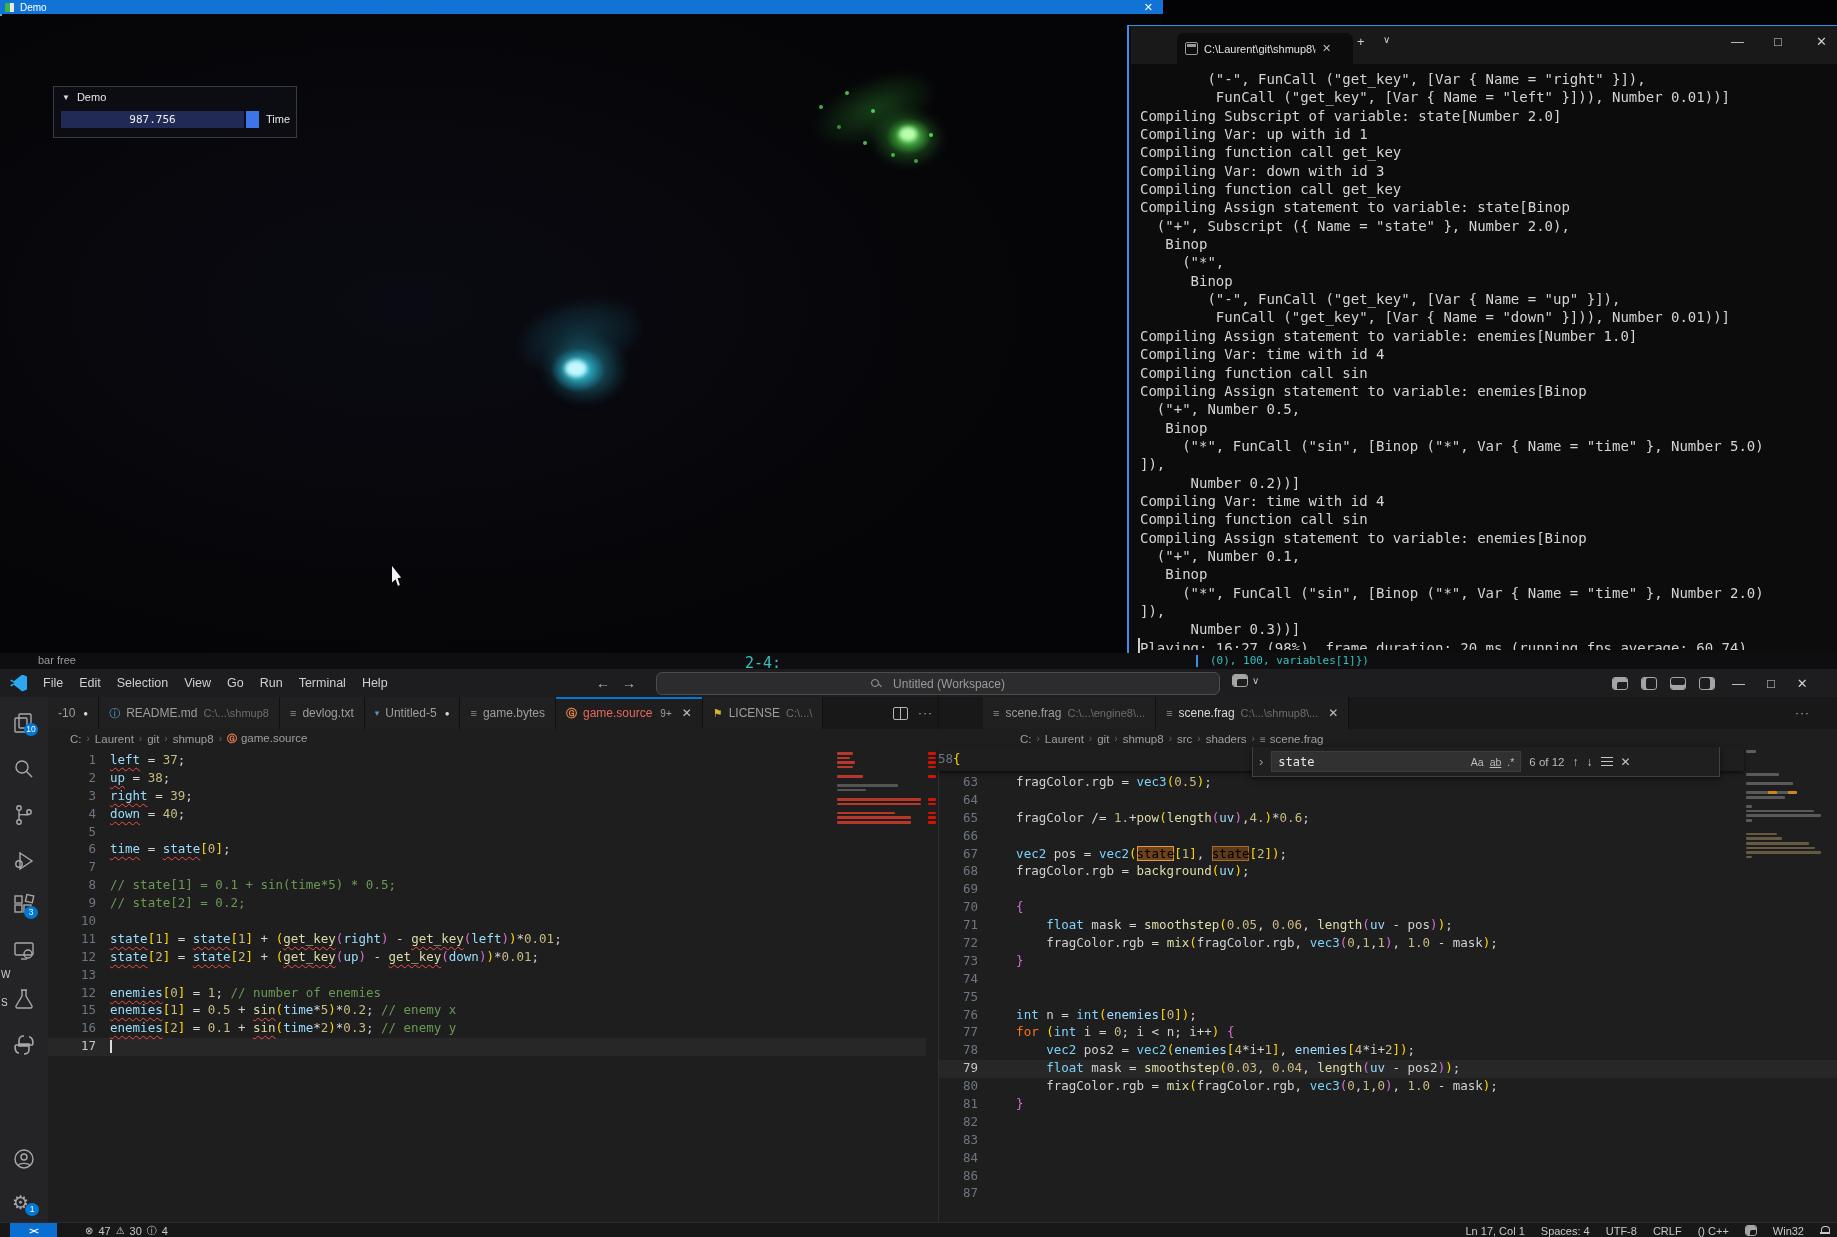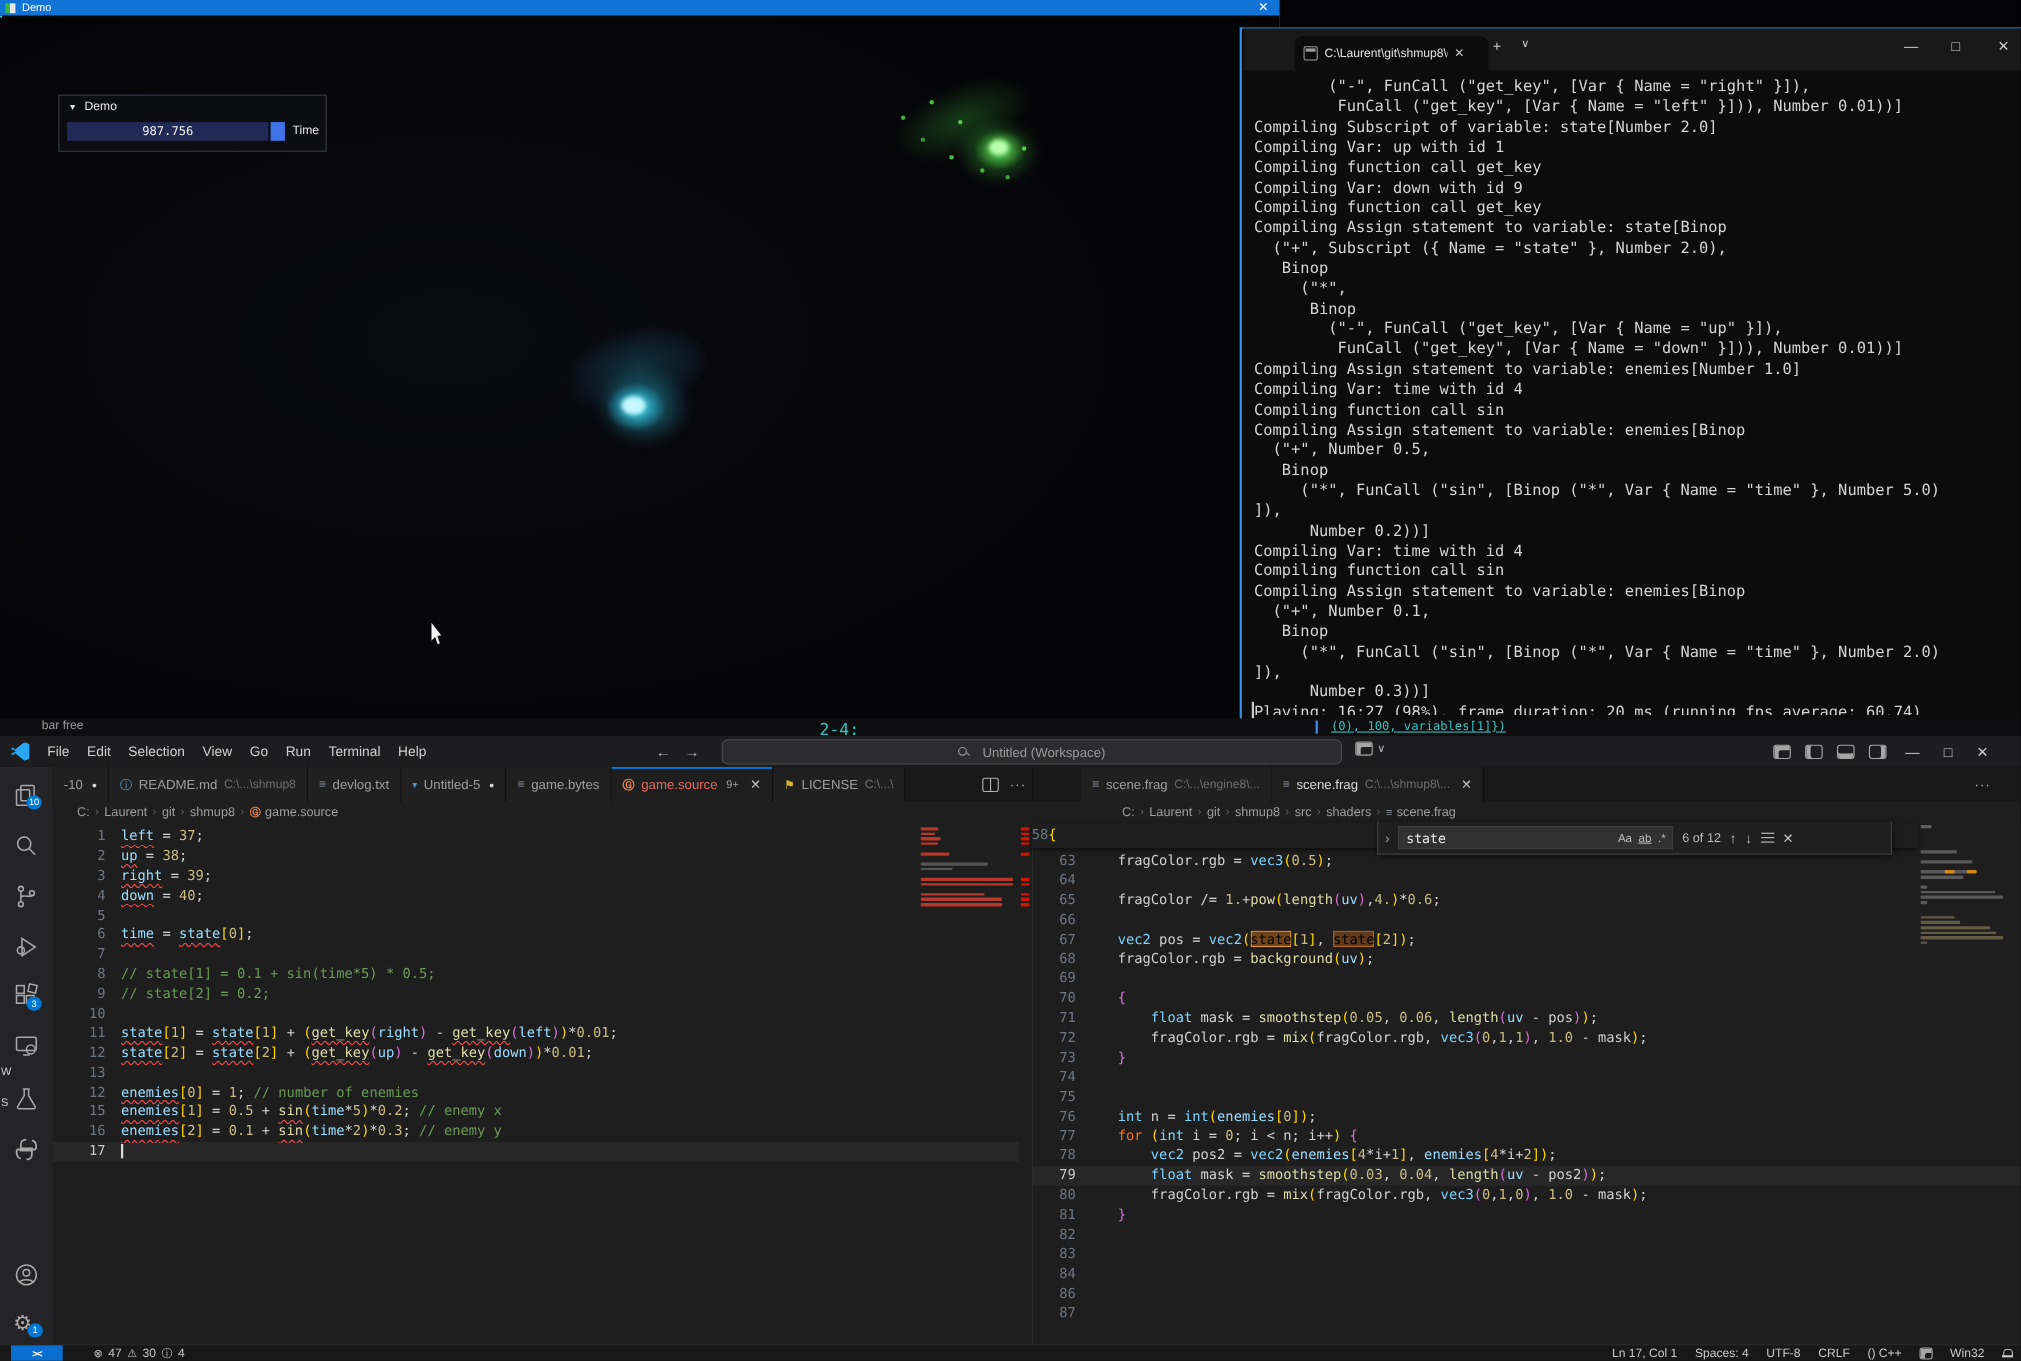--- a/index.html
+++ b/index.html
@@ -1,20 +1,20 @@
 <!DOCTYPE html>
 <html><head>
 <meta charset="utf-8">
 <style>
   html,body{margin:0;padding:0;background:#030305;width:1837px;height:1237px;overflow:hidden;position:relative;
             font-family:"Liberation Sans",sans-serif;}
   .abs{position:absolute;}
 
   
-  #game{left:0;top:0;width:1163px;height:667px;background:#ec4899;}
+  #game{left:0;top:0;width:1163px;height:667px;background:#f9a8d4;}
   #game-title{left:0;top:0;width:1163px;height:14px;background:#1273d6;display:flex;align-items:center;color:#fff;font-size:10px;}
   #game-icon{width:9px;height:9px;margin:0 6px 0 5px;background:linear-gradient(90deg,#39b54a 0 50%,#e8e8e8 50%);}
   #game-close{position:absolute;right:10px;top:0;color:#fff;font-size:11px;line-height:14px;}
   #game-body{left:0;top:14px;width:1163px;height:653px;
      background:radial-gradient(ellipse 900px 500px at 35% 45%, #0a0a12, #050507 75%);overflow:hidden;}
   .blob{position:absolute;border-radius:50%;}
   
   #g-tail{left:790px;top:55px;width:170px;height:80px;background:radial-gradient(closest-side,rgba(60,190,60,.30),rgba(40,140,40,.10) 60%,transparent 75%);transform:rotate(-22deg);filter:blur(3px);}
   #g-glow{left:855px;top:83px;width:105px;height:82px;background:radial-gradient(closest-side,rgba(70,205,70,.55),transparent 72%);filter:blur(4px);}
   #g-core{left:886px;top:104px;width:46px;height:36px;background:radial-gradient(closest-side,#6fe06a,rgba(70,190,60,.35) 70%,transparent);filter:blur(1px);}
@@ -199,21 +199,21 @@
     <span class="term-btn" style="left:600px;">—</span>
     <span class="term-btn" style="left:643px;">□</span>
     <span class="term-btn" style="left:685px;">✕</span>
   </div>
   <div id="term-lines" class="abs">
       <div class="tline">        ("-", FunCall ("get_key", [Var { Name = "right" }]),</div>
       <div class="tline">         FunCall ("get_key", [Var { Name = "left" }])), Number 0.01))]</div>
       <div class="tline">Compiling Subscript of variable: state[Number 2.0]</div>
       <div class="tline">Compiling Var: up with id 1</div>
       <div class="tline">Compiling function call get_key</div>
-      <div class="tline">Compiling Var: down with id 9</div>
+      <div class="tline">Compiling Var: down with id 3</div>
       <div class="tline">Compiling function call get_key</div>
       <div class="tline">Compiling Assign statement to variable: state[Binop</div>
       <div class="tline">  ("+", Subscript ({ Name = "state" }, Number 2.0),</div>
       <div class="tline">   Binop</div>
       <div class="tline">     ("*",</div>
       <div class="tline">      Binop</div>
       <div class="tline">        ("-", FunCall ("get_key", [Var { Name = "up" }]),</div>
       <div class="tline">         FunCall ("get_key", [Var { Name = "down" }])), Number 0.01))]</div>
       <div class="tline">Compiling Assign statement to variable: enemies[Number 1.0]</div>
       <div class="tline">Compiling Var: time with id 4</div>
@@ -233,21 +233,21 @@
       <div class="tline">]),</div>
       <div class="tline">      Number 0.3))]</div>
       <div class="tline">Playing: 16:27 (98%), frame duration: 20 ms (running fps average: 60.74)</div>
     </div>
   <div id="term-caret" class="abs"></div>
 </div>
 
 <div id="sliver" class="abs">
   <span class="frag" style="left:38px;">bar free</span>
   <span class="frag" id="frag-teal" style="left:745px;">2-4:</span>
-  <span class="frag" id="frag-teal2" style="left:1210px;color:#35c1ba;font-family:'DejaVu Sans Mono',monospace;text-decoration:underline;">(0), 100, variables[1]})</span>
+  <span class="frag" id="frag-teal2" style="left:1210px;color:#35c1ba;font-family:'DejaVu Sans Mono',monospace;">(0), 100, variables[1]})</span>
   <span id="frag-caret"></span>
 </div>
 
 <div id="vsc" class="abs">
 
   <div id="vsc-titlebar" class="abs">
     <div id="vsc-logo"></div>
     <div id="menubar" style="display:flex;">
         <span class="menu-item">File</span>
         <span class="menu-item">Edit</span>

